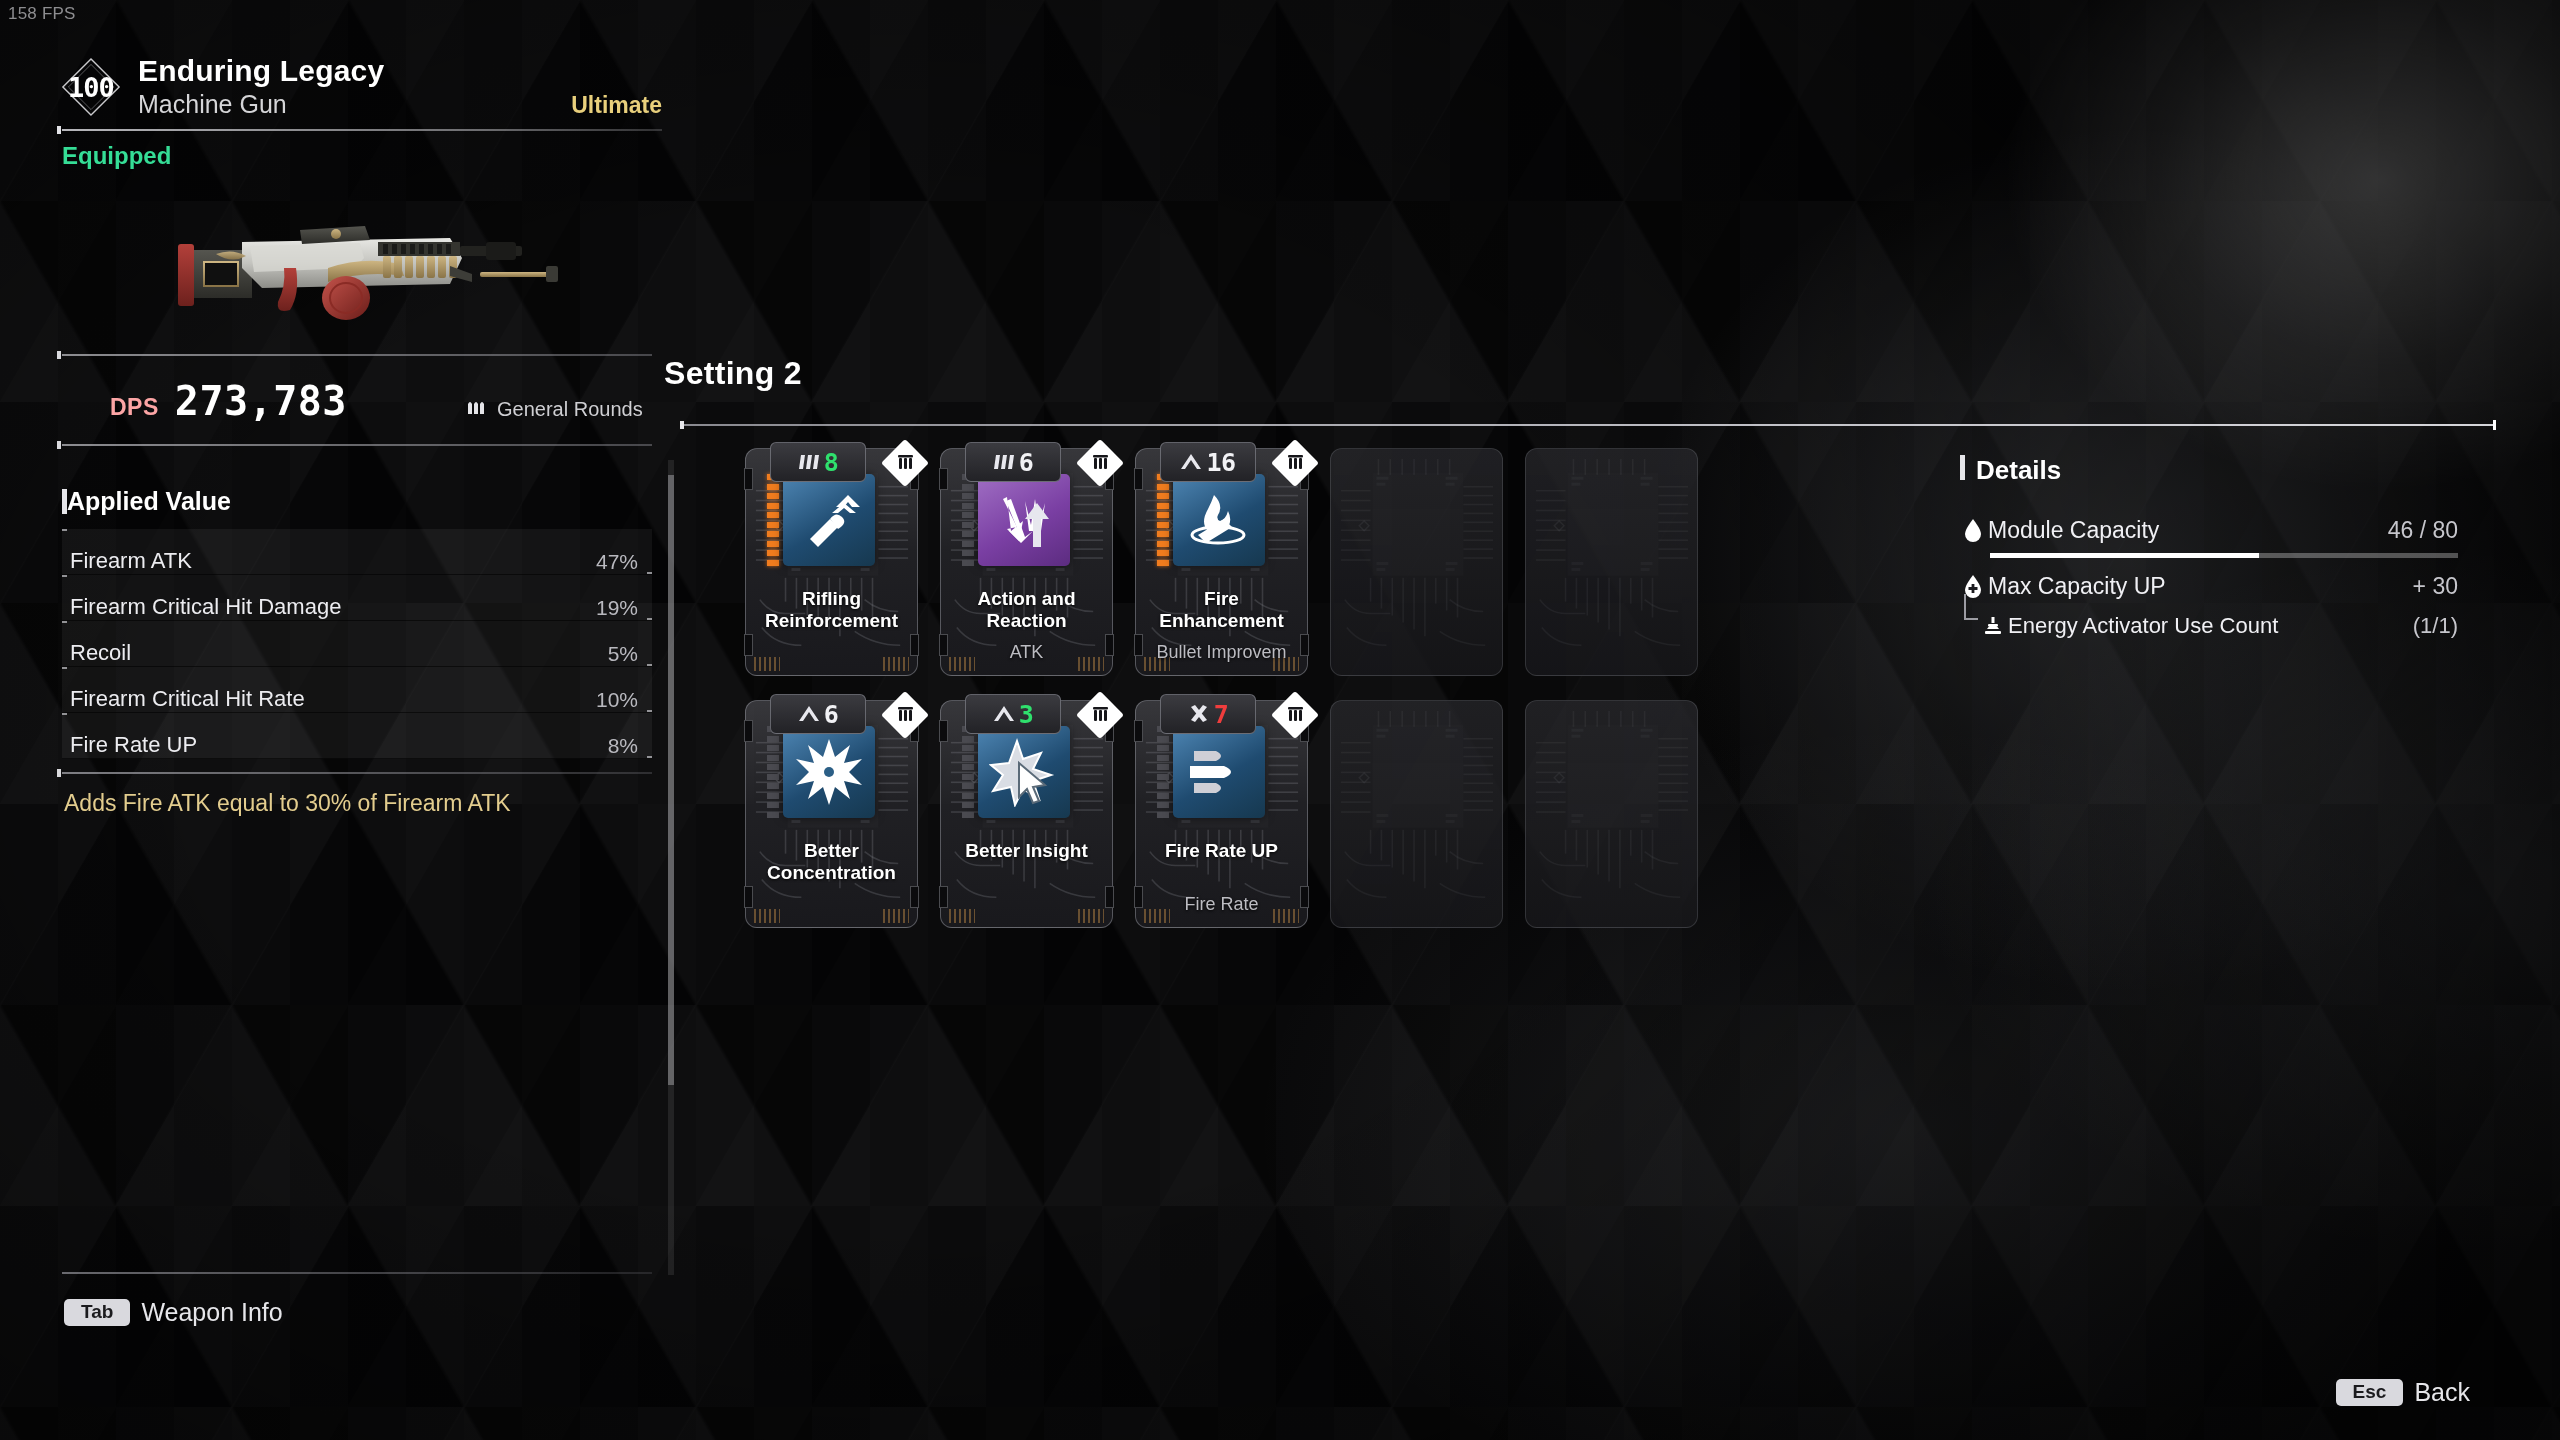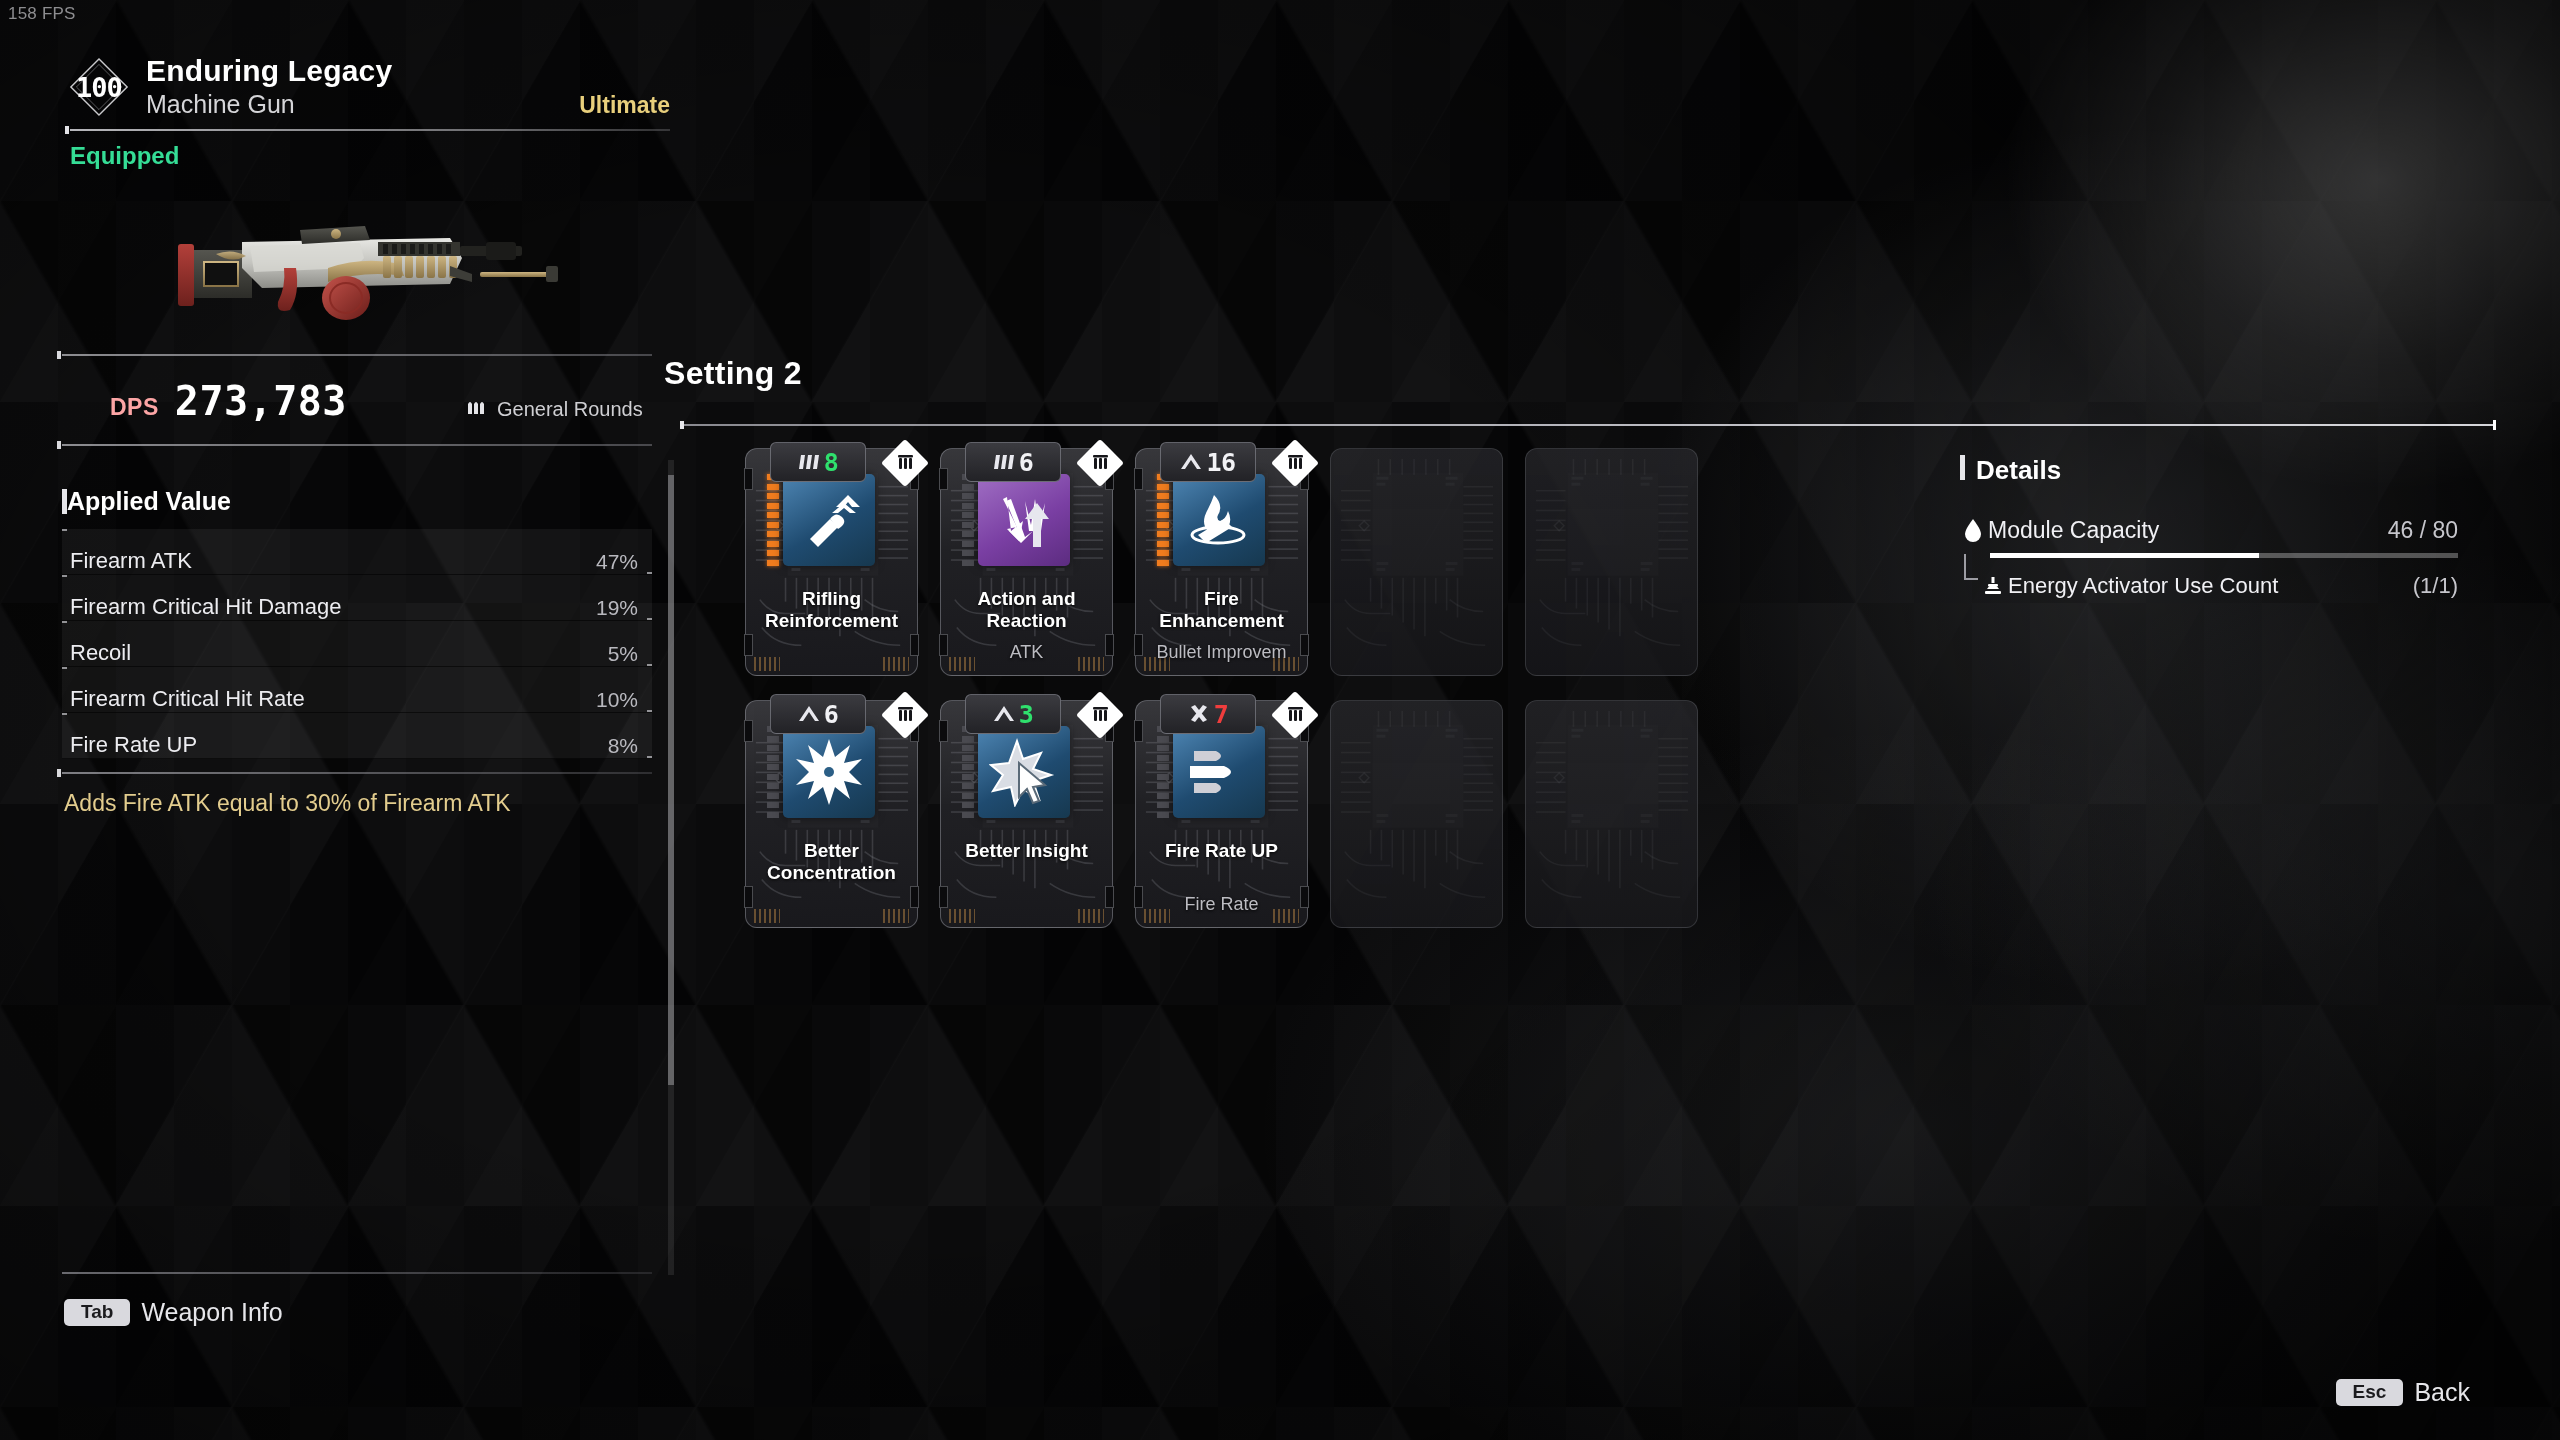--- a/index.html
+++ b/index.html
@@ -52,21 +52,21 @@
 
   
   #fps {
     position: absolute; left: 8px; top: 4px;
     font-size: 17px; color: #8d8d90; letter-spacing: .2px;
   }
 
   
   #leftcol { position: absolute; left: 0px; top: 0px; width: 700px; height: 1440px; }
 
-  .wpn-head { position: absolute; left: 70px; top: 52px; width: 600px; }
+  .wpn-head { position: absolute; left: 62px; top: 52px; width: 600px; }
   .wpn-row { display: flex; align-items: flex-start; gap: 18px; }
   .lvl-badge {
     width: 58px; height: 58px; position: relative; flex: none; margin-top: 6px;
   }
   .lvl-badge .dia {
     position: absolute; inset: 0;
     border: 2px solid #c9c9cc; transform: rotate(45deg) scale(.71);
   }
   .lvl-badge .dia2 {
     position: absolute; inset: 6px;
@@ -1372,20 +1372,30 @@
         <svg width="20" height="24" viewBox="0 0 20 24">
             <path d="M10 1 C10 1 18 11 18 16 A8 8 0 0 1 2 16 C2 11 10 1 10 1 Z" fill="#fff"></path>
           </svg>
       </span>
       <span class="d-name">Module Capacity</span>
       <span class="d-val">46 / 80</span>
     </div>
     <div class="d-bar-wrap">
       <div class="d-bar" id="cap-bar" style="width: 57.5%;"></div>
     </div>
+    <div class="d-row">
+      <span class="d-ico">
+        <svg width="20" height="24" viewBox="0 0 20 24">
+          <path d="M10 1 C10 1 18 11 18 16 A8 8 0 0 1 2 16 C2 11 10 1 10 1 Z" fill="#fff"></path>
+          <path d="M8.6 10 h2.8 v3.1 h3.1 v2.8 h-3.1 v3.1 h-2.8 v-3.1 h-3.1 v-2.8 h3.1 z" fill="#1c1c20"></path>
+        </svg>
+      </span>
+      <span class="d-name">Max Capacity UP</span>
+      <span class="d-val">+ 30</span>
+    </div>
     <div class="d-sub">
       <span class="elbow"></span>
       <span class="d-ico">
         <svg width="22" height="22" viewBox="0 0 22 22">
           <rect x="3" y="16" width="16" height="3" rx="1" fill="#fff"></rect>
           <path d="M5 14 q6 -9 12 0 z" fill="#fff"></path>
           <rect x="9.5" y="2" width="3" height="6" fill="#fff"></rect>
           <rect x="6" y="9" width="10" height="2.4" rx="1" fill="#fff"></rect>
         </svg>
       </span>

